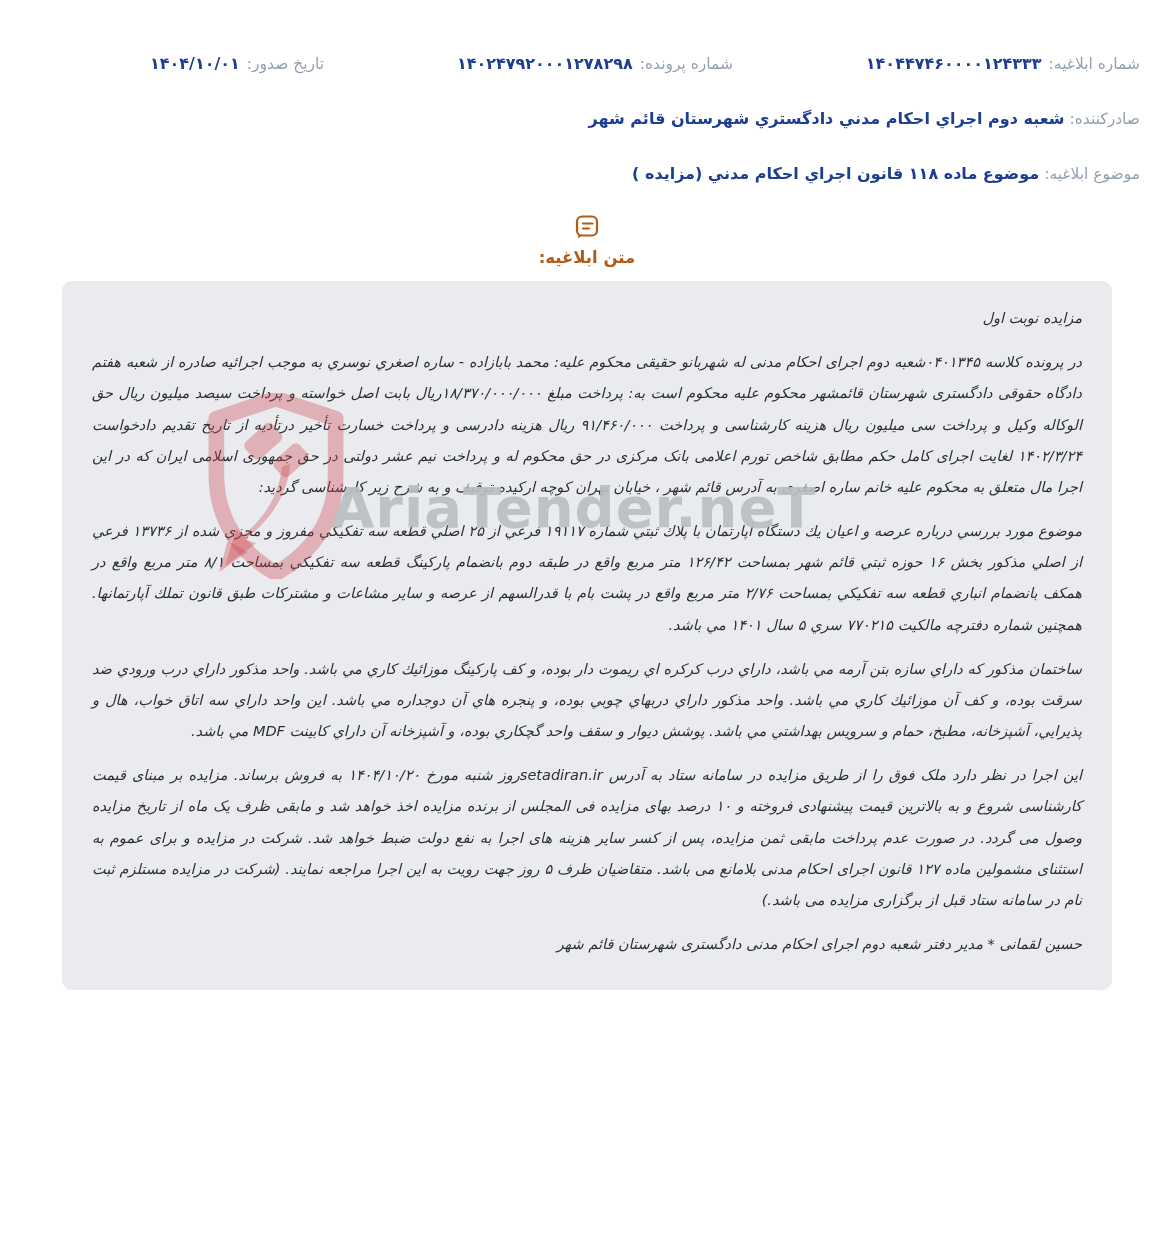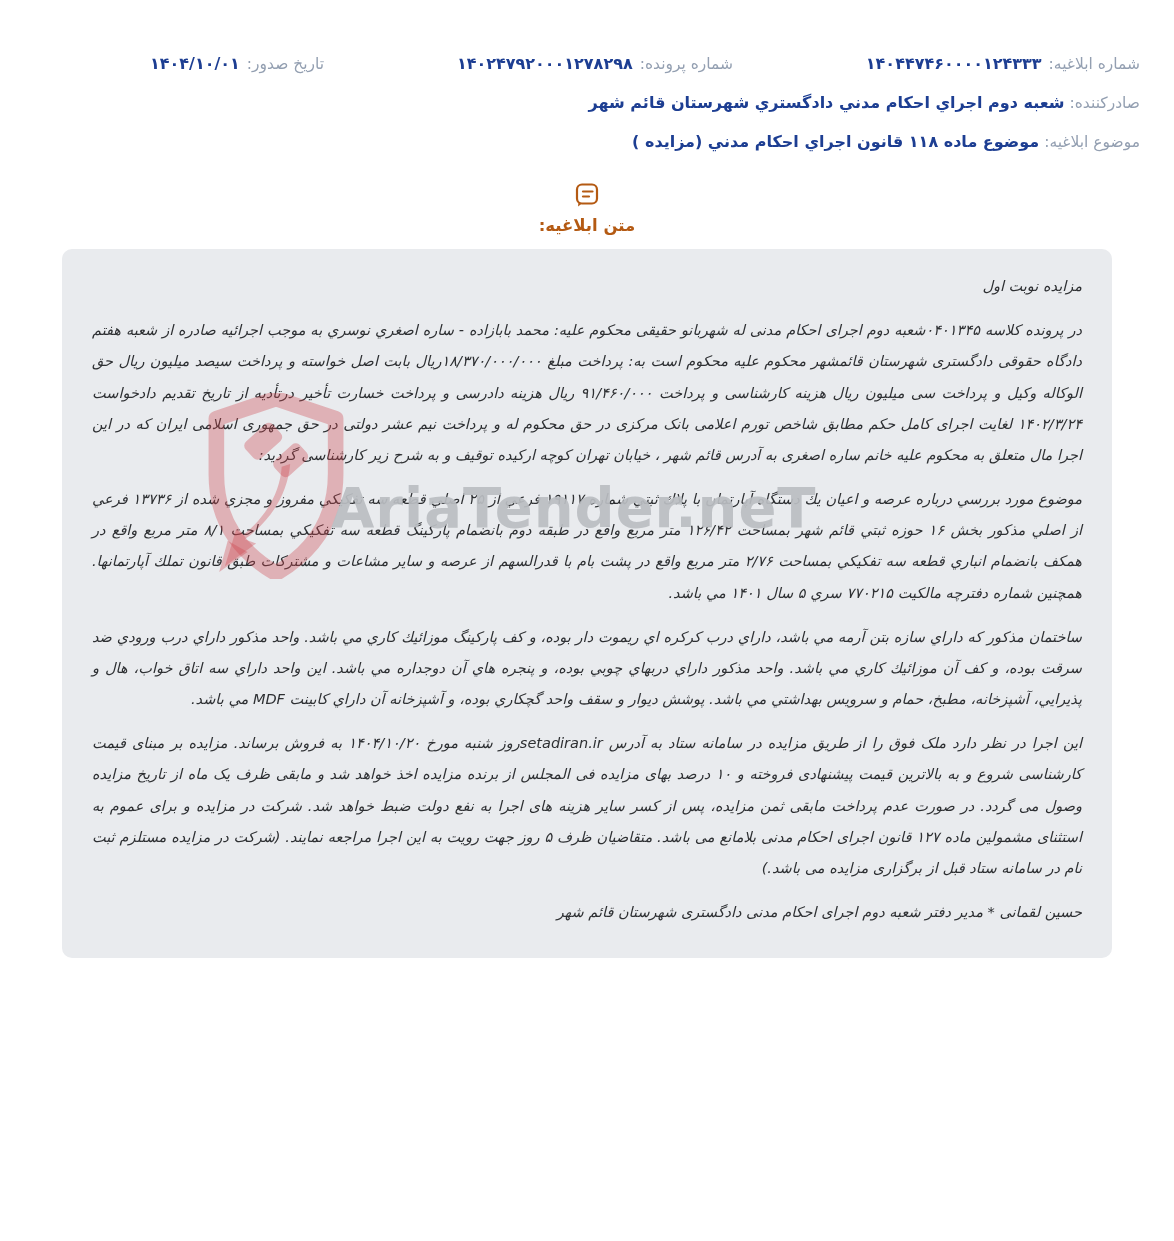--- a/index.html
+++ b/index.html
@@ -13,21 +13,21 @@
   }
   .hdr-fields{
     display:flex;
     justify-content:space-between;
     align-items:baseline;
     padding:54px 34px 0 150px;
   }
   .field{display:flex;gap:7px;align-items:baseline;white-space:nowrap;}
   .lbl{color:#939fb1;font-size:15.5px;}
   .val{color:#1d3e92;font-weight:bold;font-size:16px;}
-  .row{padding:0 34px;margin-top:20px;font-size:15.5px;}
+  .row{padding:0 34px;margin-top:36px;font-size:15.5px;}
   .notice-head{
     padding:0 30px;margin-top:30px;
     display:flex;align-items:center;gap:8px;
     color:#b45a13;font-weight:bold;font-size:16.5px;flex-direction:column;
   }
   .notice-head svg{flex:0 0 auto;}
   .body-box{
     margin:14px 62px 0;
     background:#e9ebee;
     border-radius:10px;

